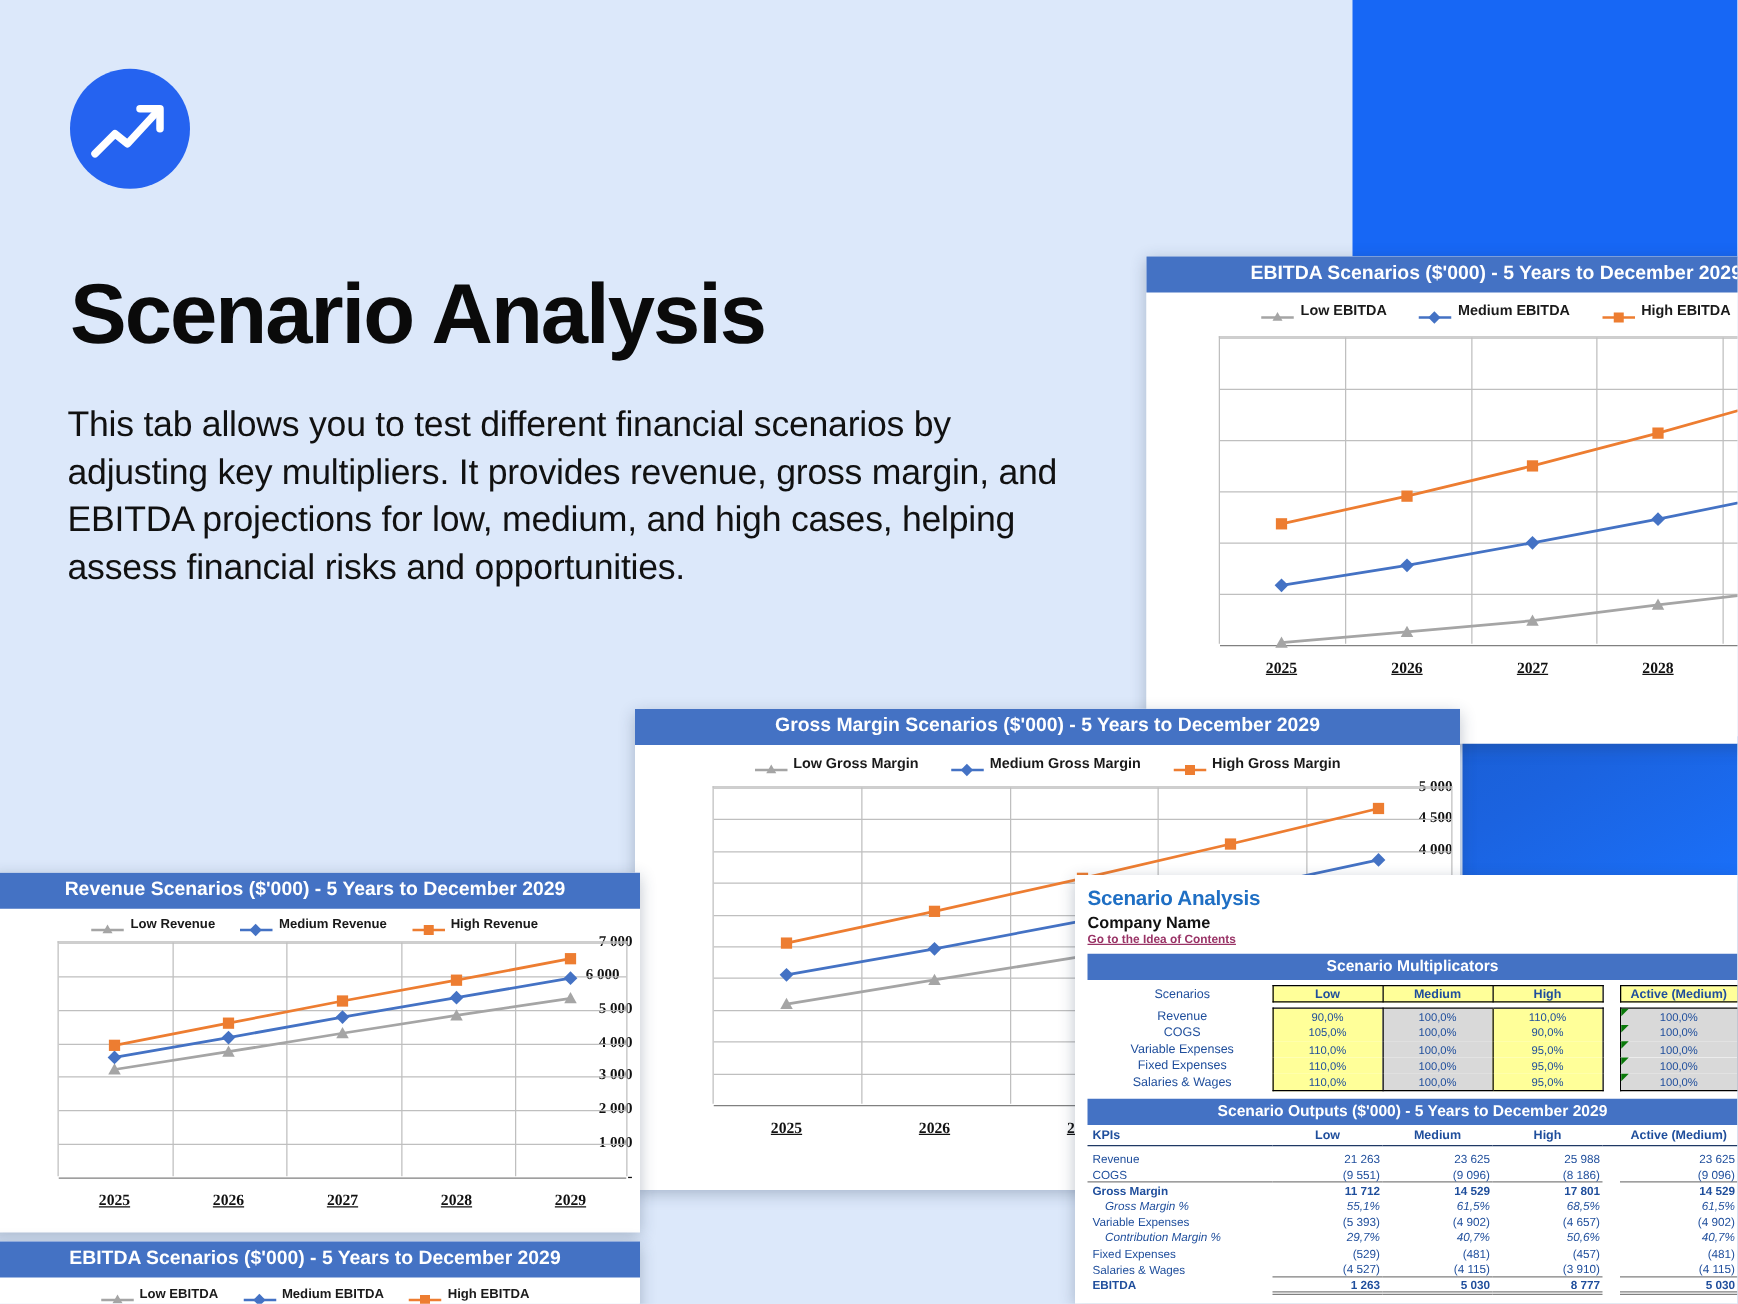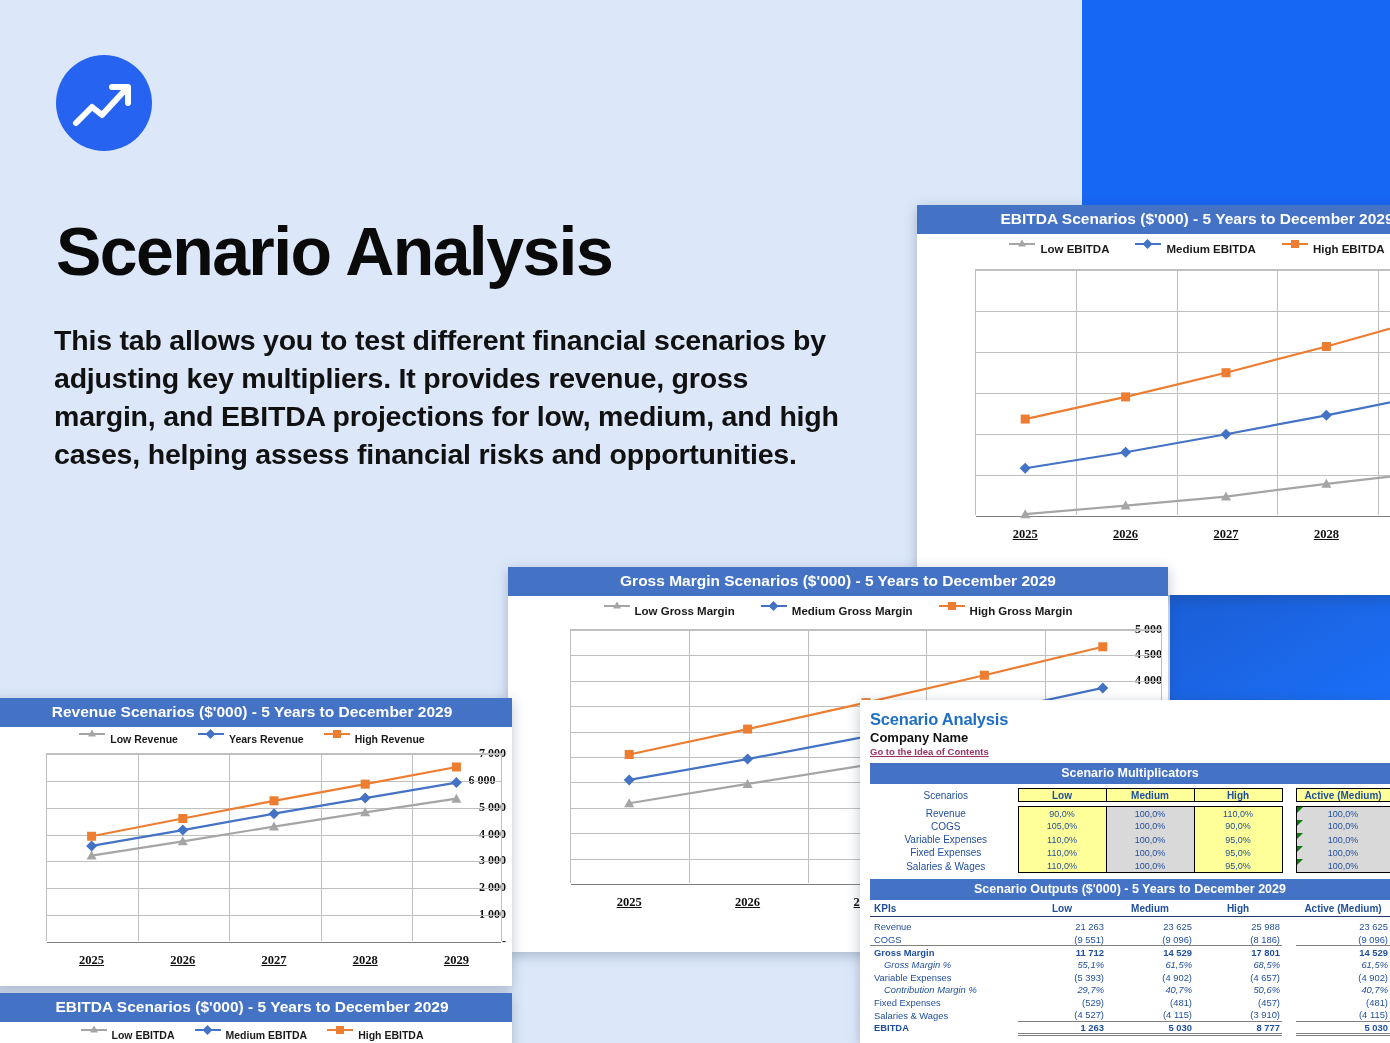--- a/index.html
+++ b/index.html
@@ -45,41 +45,41 @@
   }
   .logo-line2 .kit { color: #2f5bf0; }
 
   .hero-title {
     position: absolute; left: 56px; top: 212px;
     font-size: 68px; font-weight: 800; color: #0a0a0a;
     letter-spacing: -1.6px;
   }
   .hero-desc {
     position: absolute; left: 54px; top: 322px; width: 800px;
-    font-size: 28.5px; font-weight: 700; color: #111; line-height: 1.33;
+    font-size: 28.5px; font-weight: 400; color: #111; line-height: 1.33;
     letter-spacing: -0.2px;
   }
 
   
   .card {
     position: absolute; background: #fff;
     box-shadow: 0 3px 12px rgba(40,60,90,.30);
     overflow: hidden;
   }
   .card-title {
     background: #4472c4; color: #fff; text-align: center;
     font-weight: bold; font-size: 15.5px; padding: 5px 0 6px;
     white-space: nowrap;
   }
   .legend {
     display: flex; justify-content: center; align-items: center;
     gap: 26px; padding: 9px 0 4px;
     font-size: 11.5px; font-weight: bold; color: #1a1a1a;
   }
-  .legend-item { display: flex; align-items: flex-start; gap: 5px; white-space: nowrap; }
+  .legend-item { display: flex; align-items: flex-end; gap: 5px; white-space: nowrap; }
   .lg-line { width: 26px; height: 2px; position: relative; }
   .lg-line::after {
     content:''; position:absolute; left: 9px; top: 50%;
     transform: translateY(-50%);
   }
   .lg-gray { background: #a5a5a5; }
   .lg-gray::after { width:0;height:0;border-left:4px solid transparent;border-right:4px solid transparent;border-bottom:7px solid #a5a5a5; margin-top:-1px;}
   .lg-blue { background: #4472c4; }
   .lg-blue::after { width:7px;height:7px;background:#4472c4;transform:translateY(-50%) rotate(45deg);}
   .lg-orange { background: #ed7d31; }
@@ -307,21 +307,21 @@
 
 <div class="card" style="left:-8px; top:698px; width:520px; height:288px;">
   <div class="card-title">Revenue Scenarios ($'000) - 5 Years to December 2029</div>
   <div class="legend" style="gap:20px;font-size:10.5px;padding:6px 0 2px;">
     <span class="legend-item">
       <span class="lg-line lg-gray"></span>
       <span>Low Revenue</span>
     </span>
     <span class="legend-item">
       <span class="lg-line lg-blue"></span>
-      <span>Years Revenue</span>
+      <span>Medium Revenue</span>
     </span>
     <span class="legend-item">
       <span class="lg-line lg-orange"></span>
       <span>High Revenue</span>
     </span>
   </div>
   <div class="plot" id="plot-revenue" style="height:232px;">
       <div class="ylab" style="top:194px;width:48px;text-align:right;">-</div>
       <div class="ylab" style="top:167.14285714285714px;width:48px;text-align:right;">1 000</div>
       <div class="ylab" style="top:140.28571428571428px;width:48px;text-align:right;">2 000</div>

